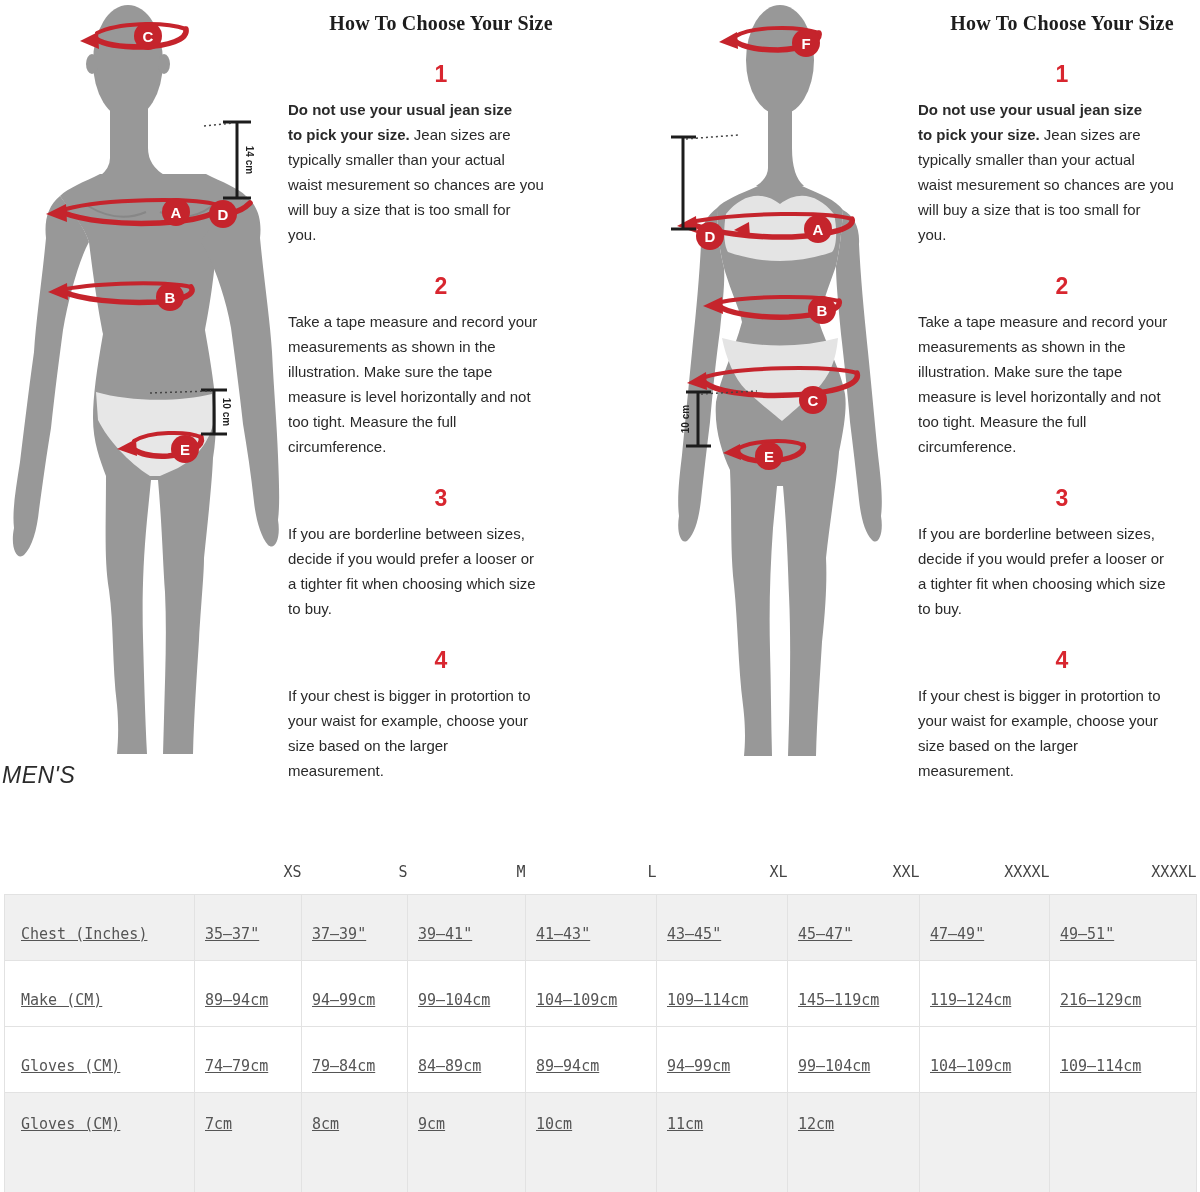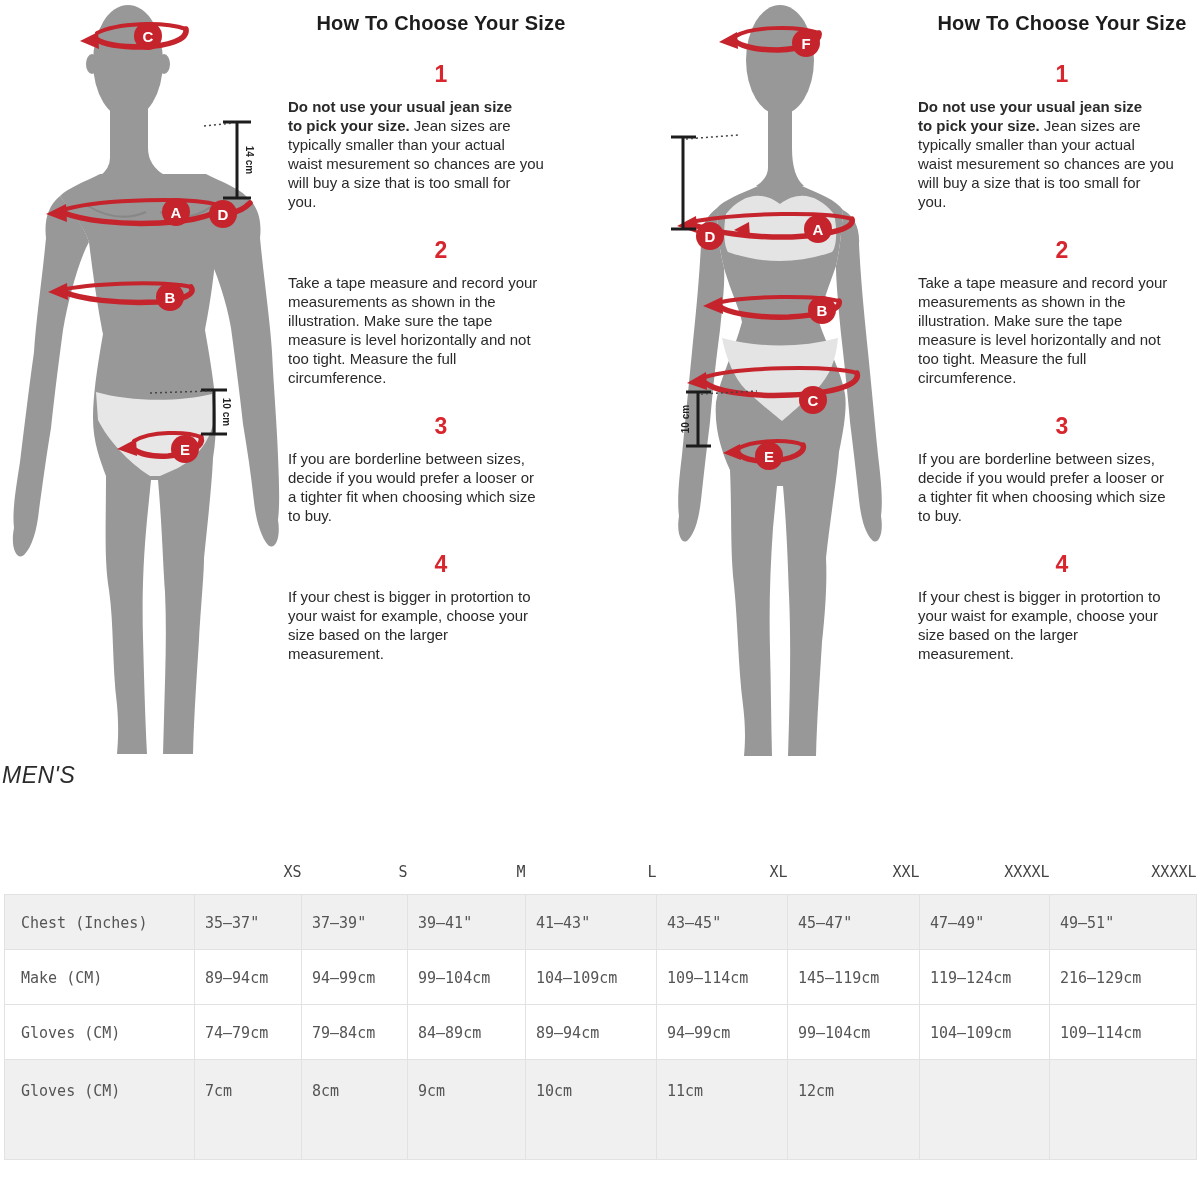--- a/index.html
+++ b/index.html
@@ -5,31 +5,31 @@
   html,body{margin:0;padding:0;background:#fff;}
   body{width:1200px;height:1192px;position:relative;font-family:"Liberation Sans",sans-serif;overflow:hidden;}
 
   .fig{position:absolute;top:0;width:280px;height:762px;}
   #fig-male{left:0;}
   #fig-female{left:630px;}
 
   .guide{position:absolute;top:12px;}
   #guide-left{left:288px;width:306px;}
   #guide-right{left:918px;width:288px;}
-  .guide-title{font-size:20px;font-weight:bold;color:#1d1d1d;text-align:center;margin:0 0 8px 0;letter-spacing:.2px;}
+  .guide-title{font-size:20px;font-weight:bold;color:#1d1d1d;text-align:center;margin:0 0 8px 0;letter-spacing:.2px;font-family:Liberation Serif, serif;}
   .step-num{color:#d8262f;font-size:23px;font-weight:bold;text-align:center;margin:26px 0 9px 0;}
-  .step-text{font-size:15px;line-height:19px;color:#2a2a2a;white-space:pre-line;margin:0;}
+  .step-text{font-size:15px;line-height:25px;color:#2a2a2a;white-space:pre-line;margin:0;}
   .step-text .lead{font-weight:bold;}
 
   .mens-heading{position:absolute;left:2px;top:762px;font-size:23px;font-weight:normal;font-style:italic;color:#2b2b2b;letter-spacing:.5px;}
 
   table.size-table{position:absolute;left:4px;top:853px;width:1192px;border-collapse:collapse;table-layout:fixed;
     font-family:"DejaVu Sans Mono","Liberation Mono",monospace;font-size:15px;color:#555;}
   table.size-table th{font-weight:normal;text-align:right;padding:10px 0 13px 10px;color:#444;}
-  table.size-table td{border:1px solid #e2e2e2;height:53px;padding:1px 0 0 10px;vertical-align:middle;background:#fff;}
+  table.size-table td{border:1px solid #e2e2e2;height:53px;padding:12px 0 0 10px;vertical-align:middle;background:#fff;text-decoration:underline;}
   table.size-table td.rowlabel{padding-left:16px;}
   table.size-table tr.alt td{background:#f0f0f0;}
   table.size-table tr.tall td{height:77px;vertical-align:top;padding-top:22px;}
 
   svg text.badge-letter{font-family:"Liberation Sans",sans-serif;font-weight:bold;font-size:15px;fill:#fff;}
   svg text.cm-note{font-family:"Liberation Sans",sans-serif;font-weight:600;font-size:10px;fill:#222;}
 </style>
 </head>
 <body>
 

